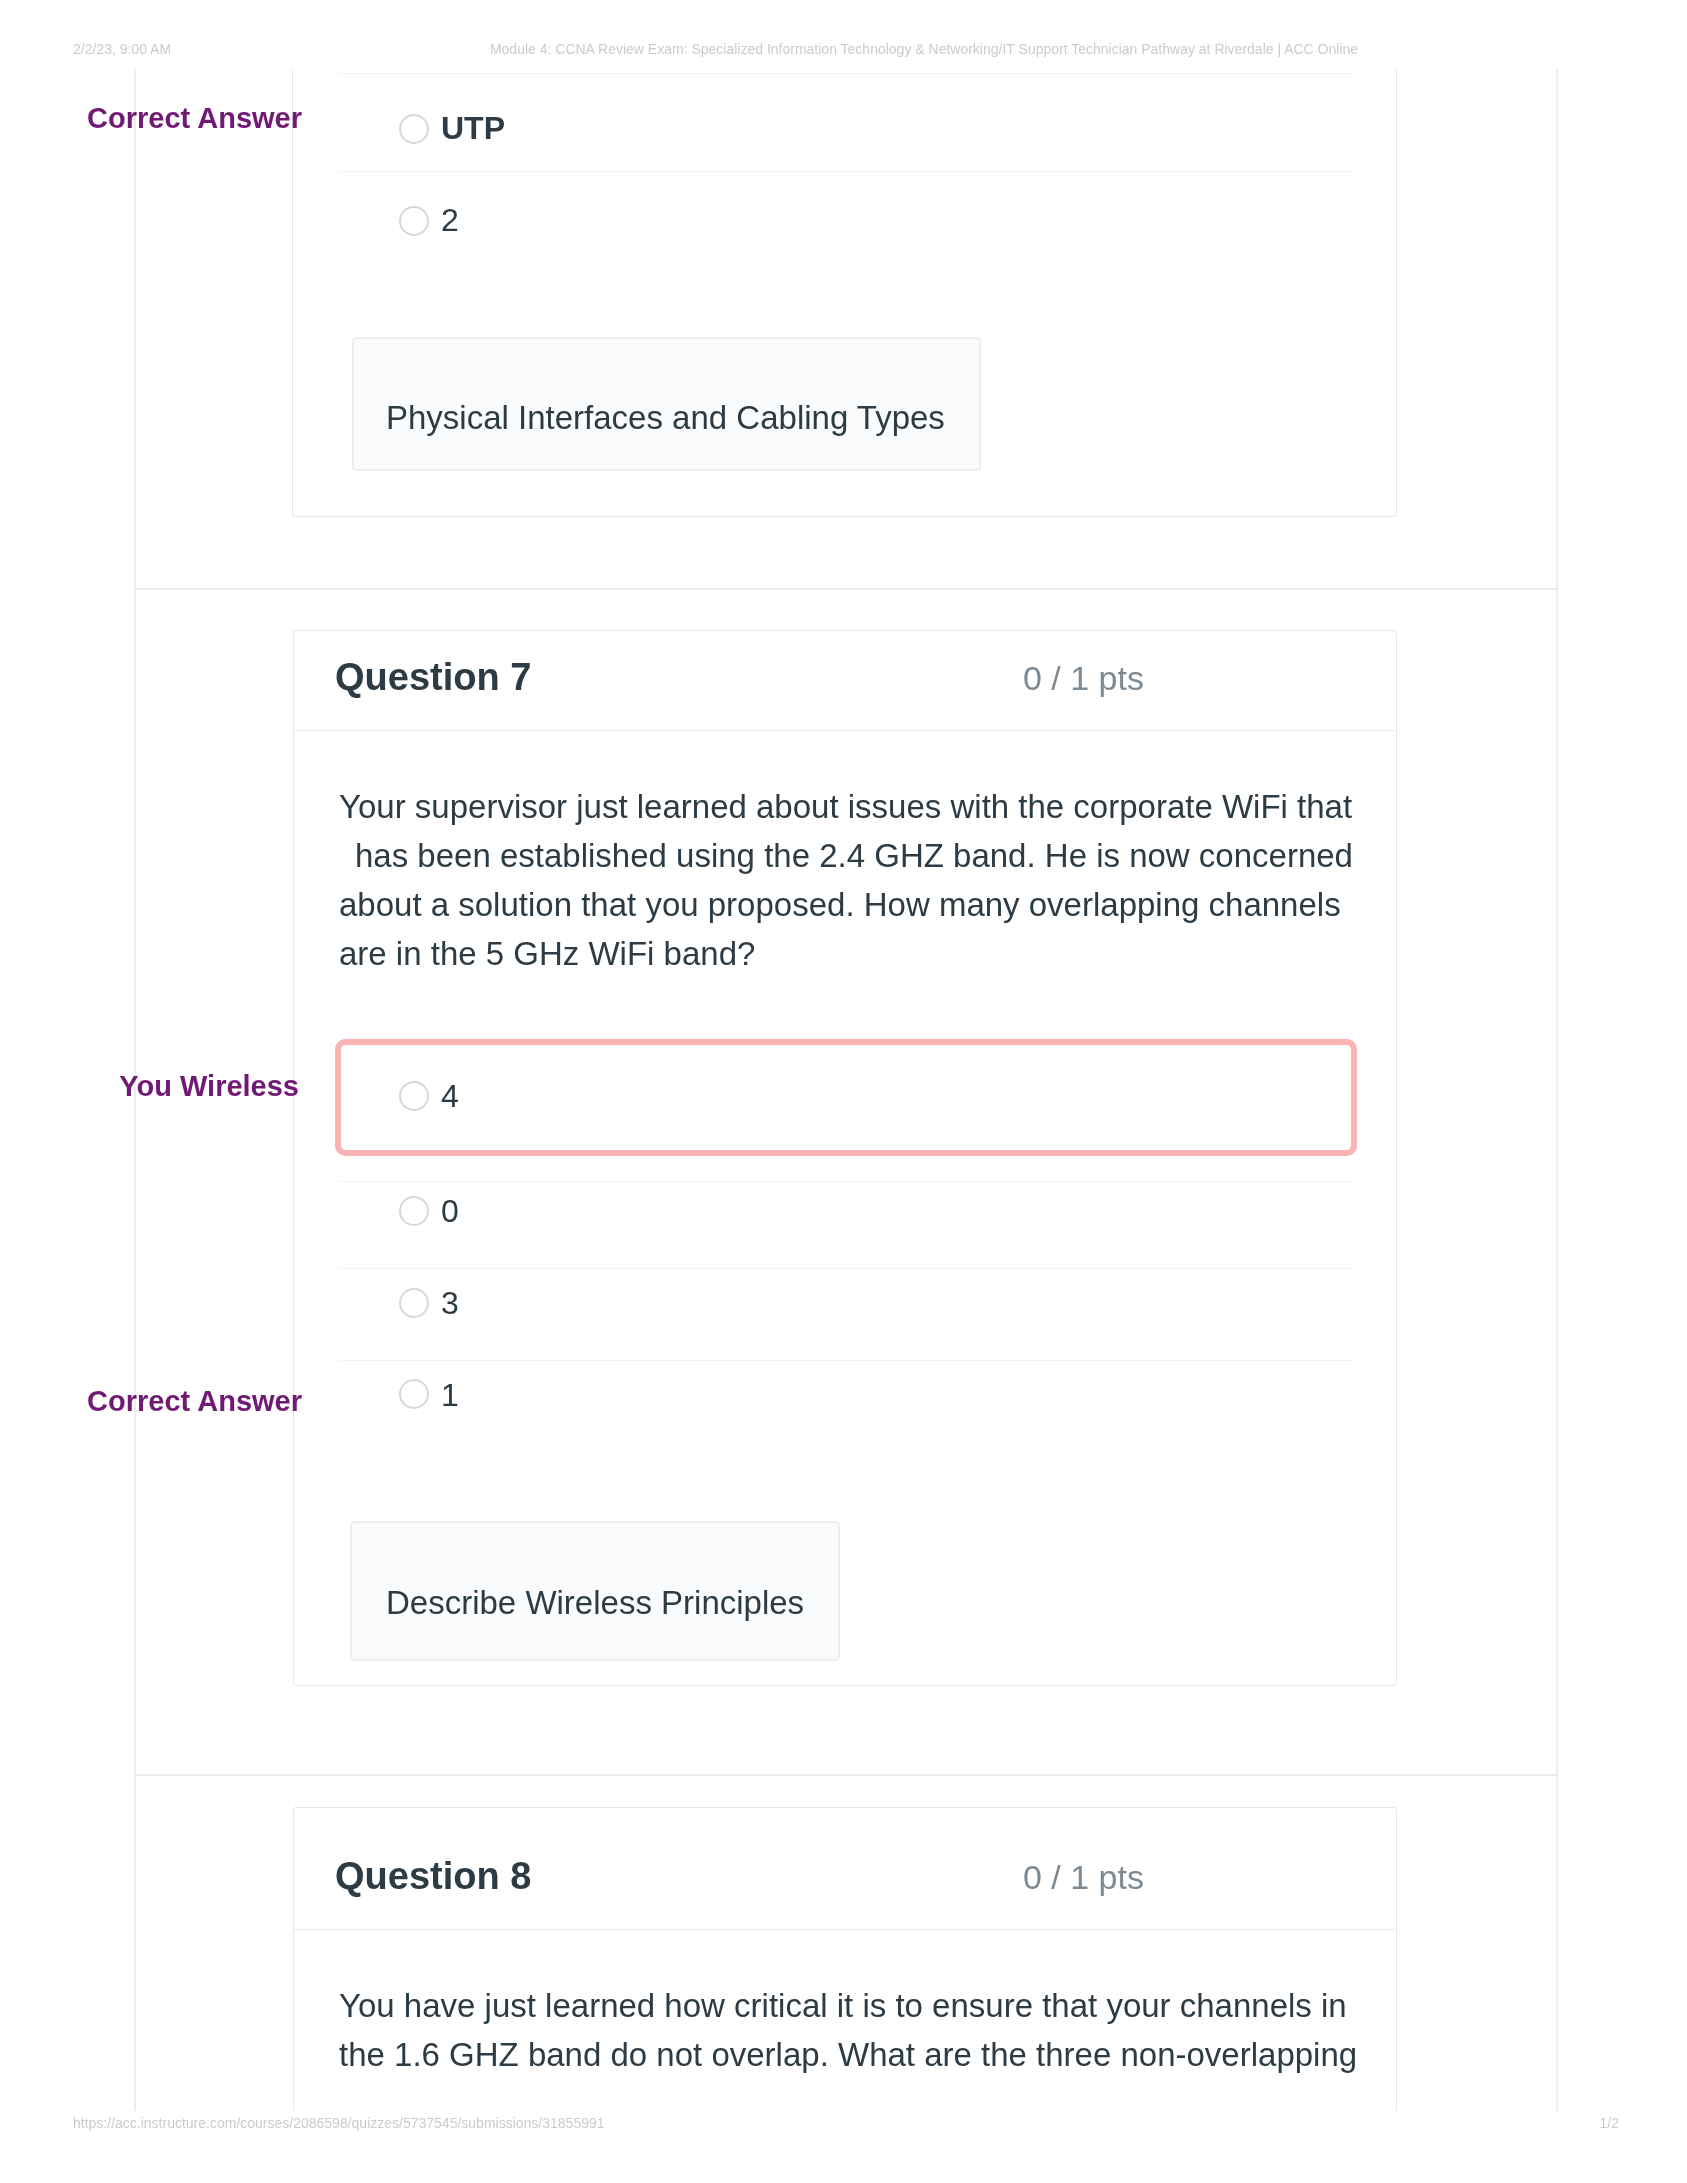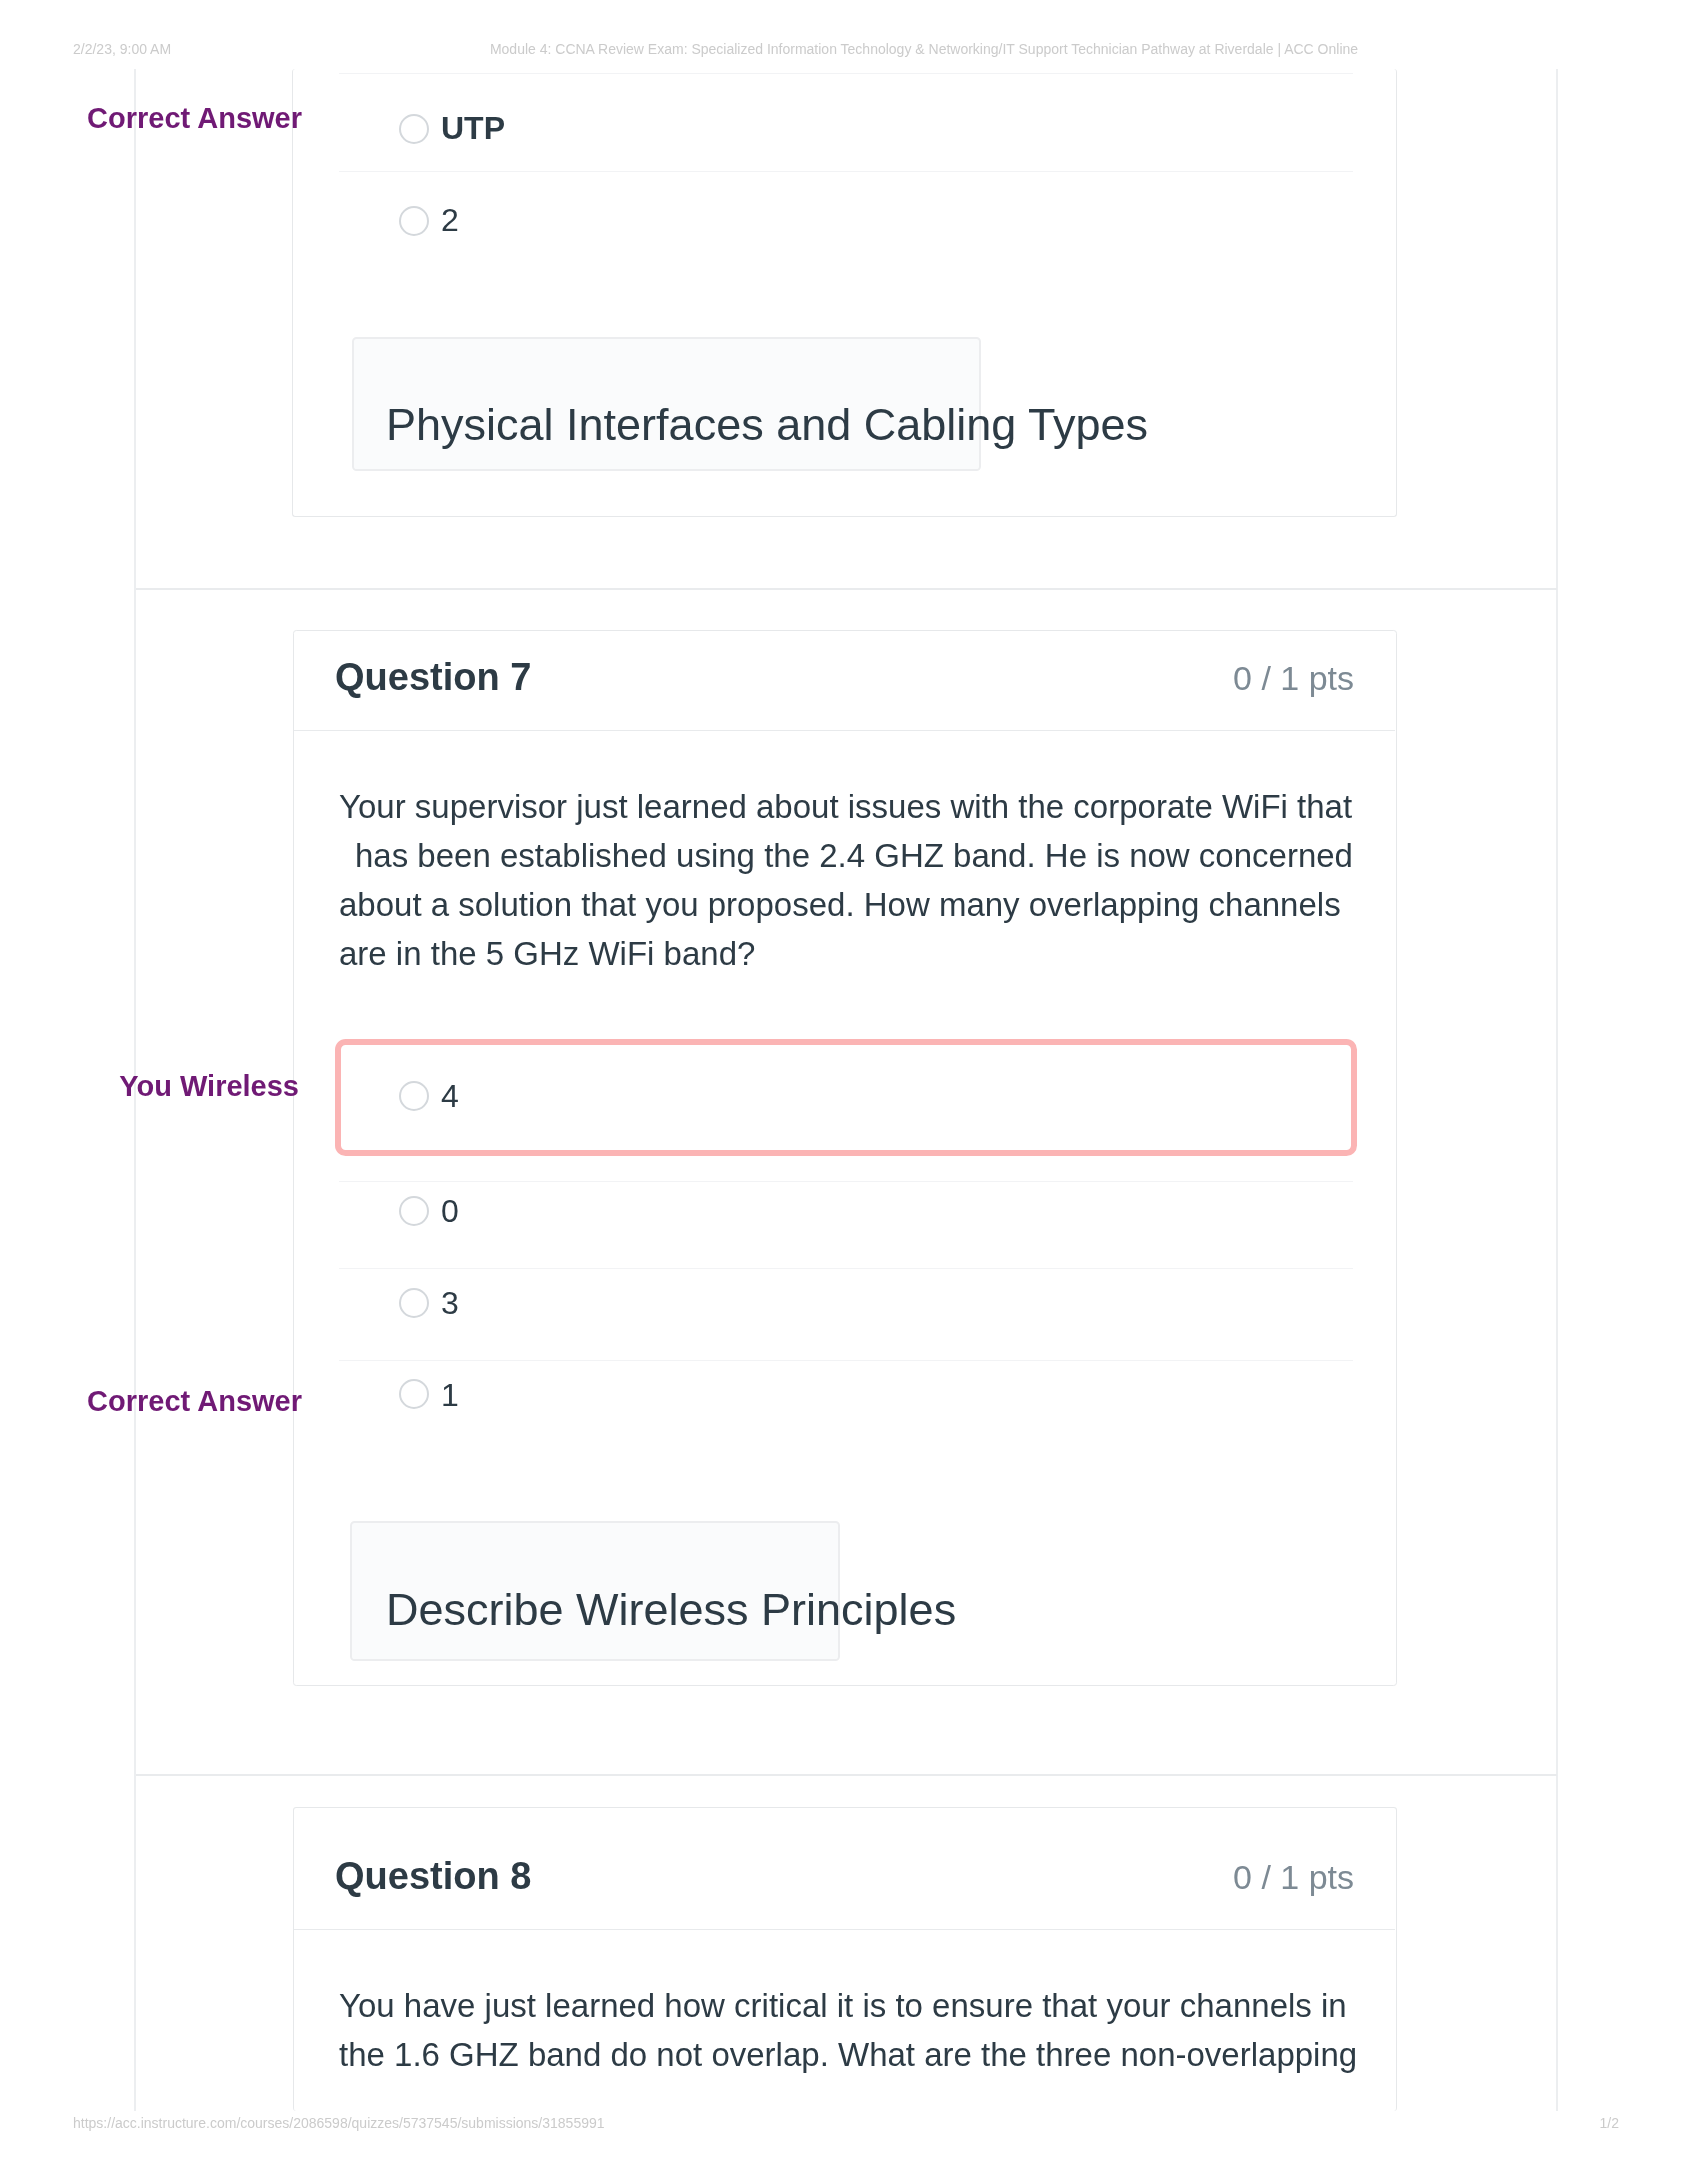--- a/index.html
+++ b/index.html
@@ -19,33 +19,33 @@
   
   .rail{position:absolute;background:#eceef0;width:2px;}
 
   
   .qsep{position:absolute;height:2px;background:#e9ebed;}
 
   
   .qcard{position:absolute;background:#fff;border:1.3px solid #e6e8ea;border-radius:3.3px;}
   .hrule{position:absolute;height:1.3px;background:#e8eaec;}
   .qname{position:absolute;font-size:38px;font-weight:bold;color:#2d3b45;white-space:nowrap;}
-  .qpts{position:absolute;font-size:34px;color:#7d8a94;white-space:nowrap;text-align:right;}
+  .qpts{position:absolute;font-size:34px;color:#7d8a94;white-space:nowrap;text-align:left;}
   .qtext{position:absolute;font-size:33px;color:#2d3b45;white-space:nowrap;}
 
   .ansline{position:absolute;height:1.3px;background:#f2f3f5;}
   .radio{position:absolute;width:30px;height:30px;border:2px solid #d4d8dc;border-radius:50%;background:#fff;}
   .anstext{position:absolute;font-size:32px;color:#2d3b45;white-space:nowrap;}
 
   .selbox{position:absolute;border:6px solid #fbb4b4;border-radius:10.6px;}
 
   .slabel{position:absolute;font-size:29px;font-weight:bold;color:#701a75;text-align:right;white-space:nowrap;}
 
   .ocard{position:absolute;border:2px solid #ecedef;border-radius:4.6px;background:#fafbfc;}
-  .otext{position:absolute;font-size:45px;color:#2d3b45;white-space:nowrap;}
+  .otext{position:absolute;font-size:33px;color:#2d3b45;white-space:nowrap;}
 </style>
 </head>
 <body>
 
 <div class="page">
 
   <div class="print-hdr">
     <span class="ph-l">2/2/23, 9:00 AM</span>
     <span class="ph-c">Module 4: CCNA Review Exam: Specialized Information Technology &amp; Networking/IT Support Technician Pathway at Riverdale | ACC Online</span>
   </div>

